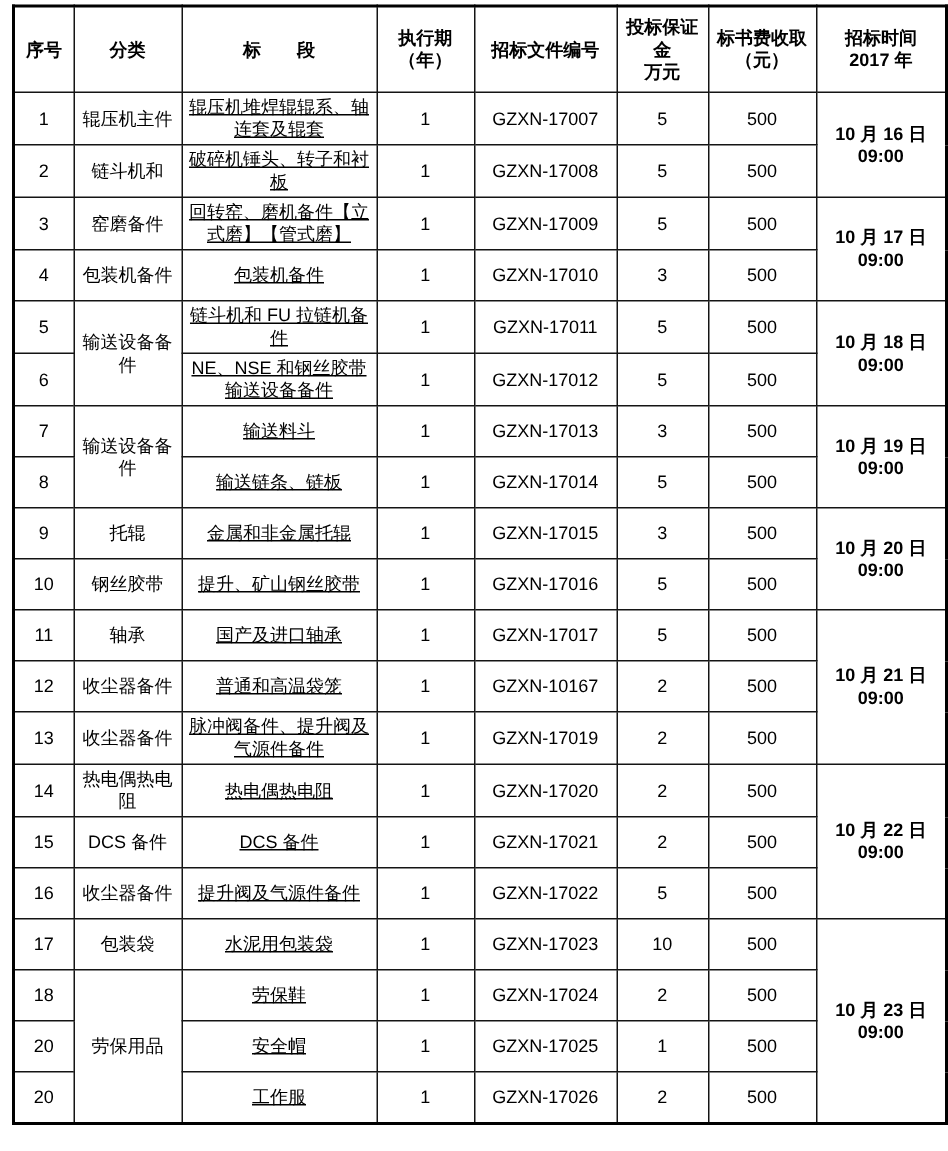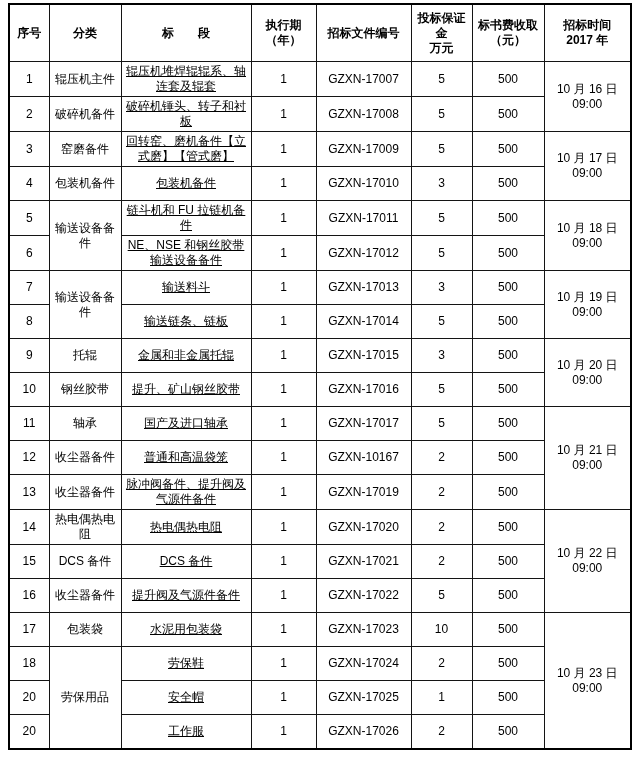--- a/index.html
+++ b/index.html
@@ -43,21 +43,21 @@
     text-align: left;
     padding-left: 6px;
     word-break: break-all;
   }
   td.c-section {
     text-align: left;
     padding-left: 6px;
     word-break: break-all;
     text-decoration: underline;
   }
-  td.c-time { white-space: pre-line; }
+  td.c-time { white-space: pre-line; font-weight: bold; }
   col.w-serial  { width: 40px; }
   col.w-cat     { width: 72px; }
   col.w-section { width: 130px; }
   col.w-period  { width: 65px; }
   col.w-doc     { width: 95px; }
   col.w-deposit { width: 61px; }
   col.w-fee     { width: 72px; }
   col.w-time    { width: 87px; }
 </style>
 </head>
@@ -99,21 +99,21 @@
           <td class="c-section">辊压机堆焊辊辊系、轴连套及辊套</td>
           <td class="c-period">1</td>
           <td class="c-doc">GZXN-17007</td>
           <td class="c-deposit">5</td>
           <td class="c-fee">500</td>
           <td class="c-time" rowspan="2">10 月 16 日
 09:00</td>
         </tr>
         <tr>
           <td class="c-serial">2</td>
-          <td class="c-category">破碎机备件</td>
+          <td class="c-category">链斗机和</td>
           <td class="c-section">破碎机锤头、转子和衬板</td>
           <td class="c-period">1</td>
           <td class="c-doc">GZXN-17008</td>
           <td class="c-deposit">5</td>
           <td class="c-fee">500</td>
         </tr>
         <tr>
           <td class="c-serial">3</td>
           <td class="c-category">窑磨备件</td>
           <td class="c-section">回转窑、磨机备件【立式磨】【管式磨】</td>

